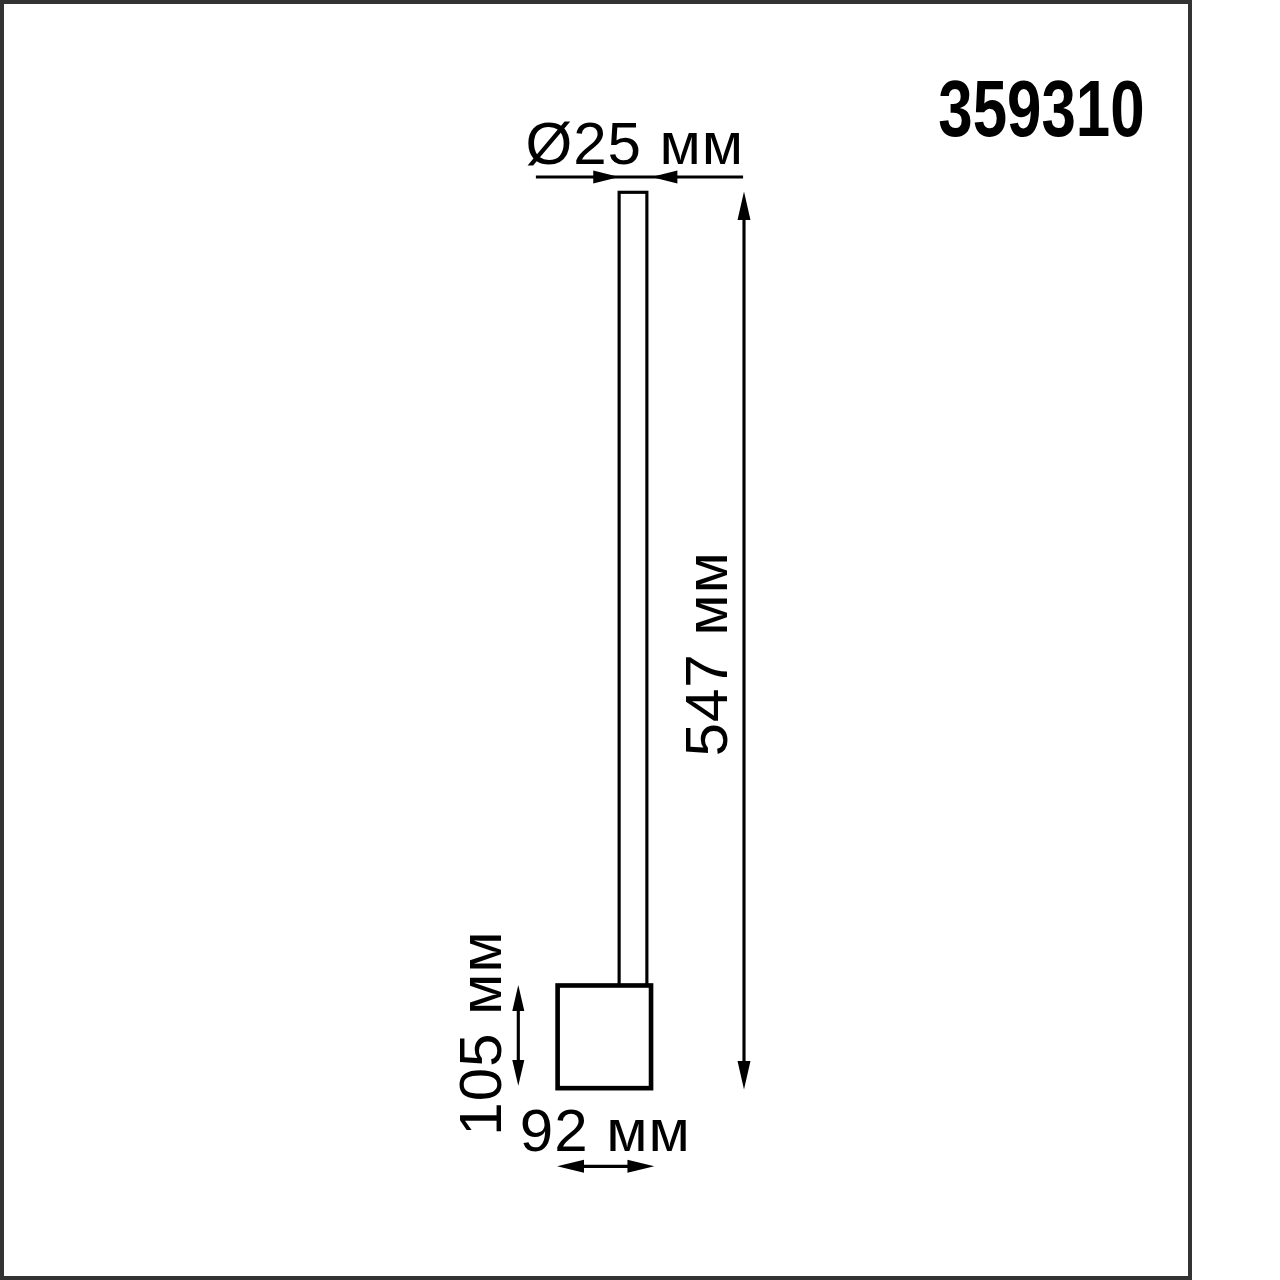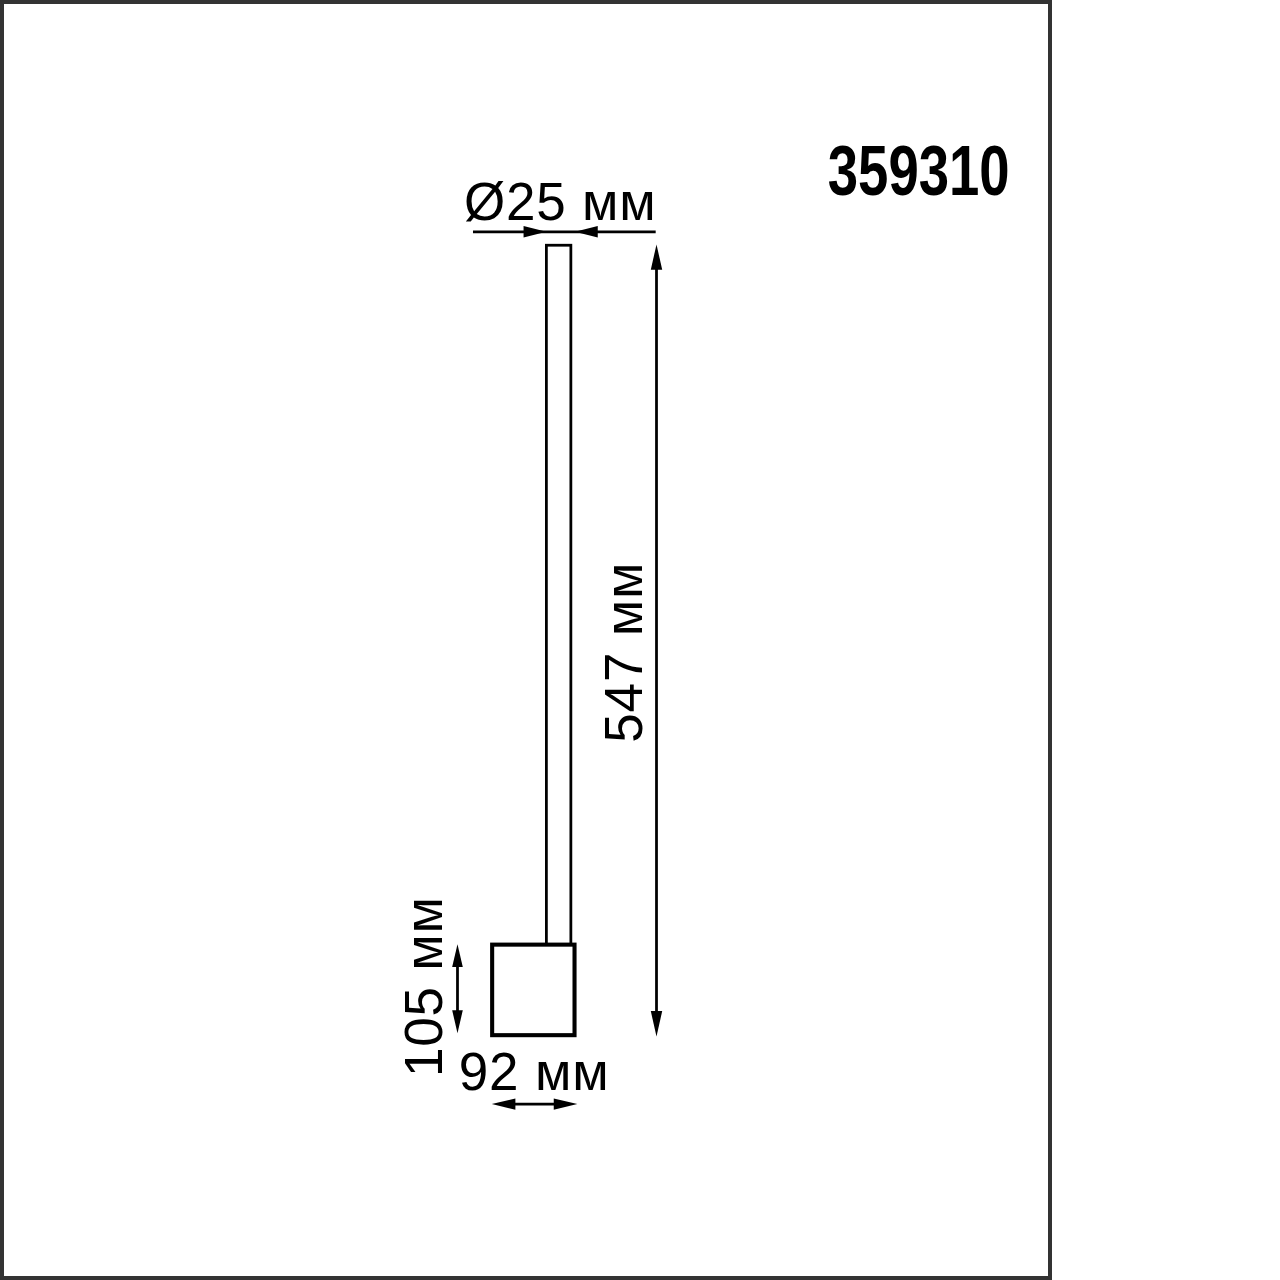--- a/index.html
+++ b/index.html
@@ -10,21 +10,21 @@
     --shape-fill:#ffffff;
   }
   html,body{margin:0;padding:0;}
   body{
     width:1280px;height:1280px;
     background:var(--bg);
     font-family:"Liberation Sans","DejaVu Sans",sans-serif;
   }
   .frame{
     position:absolute;left:0;top:0;
-    width:1052px;height:1280px;
+    width:1192px;height:1280px;
     box-sizing:border-box;
     border:4px solid var(--frame);
     background:var(--bg);
   }
   svg{display:block;width:100%;height:100%;}
   .outline{fill:var(--shape-fill);stroke:var(--line);}
   .rod{stroke-width:3.4px;}
   .base{stroke-width:5px;}
   .dim-line{stroke:var(--line);stroke-width:3.4px;fill:none;}
   .arrowhead{fill:var(--line);stroke:none;}

